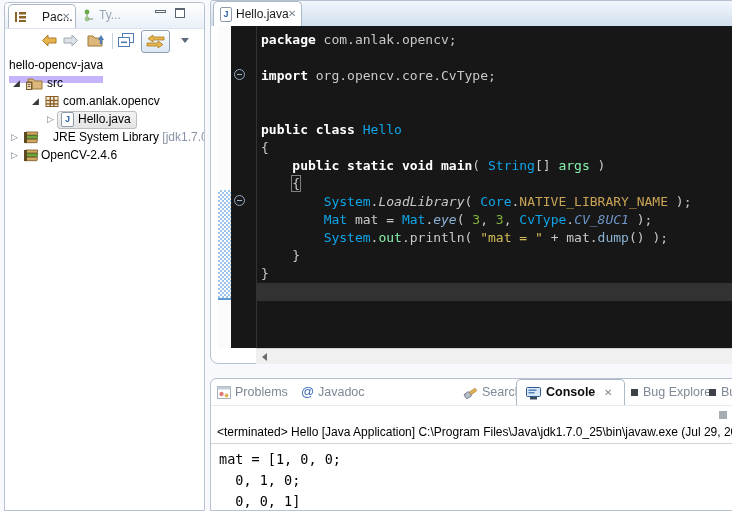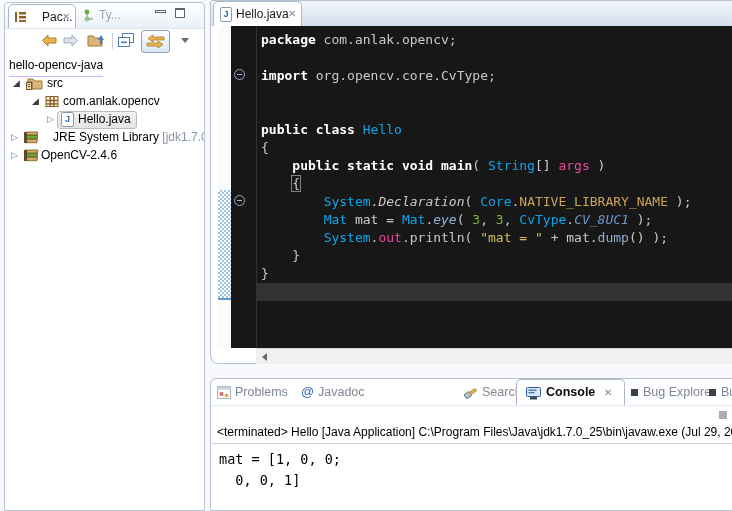--- a/index.html
+++ b/index.html
@@ -44,21 +44,21 @@
   .fold{position:absolute;left:3px;width:9px;height:9px;border:1px solid #93a9c0;border-radius:50%;
         background:#1a1a1a linear-gradient(#9db3c8,#9db3c8) no-repeat center/5px 1px;}
   .curline{position:absolute;left:26px;top:257px;width:476px;height:18px;background:#323232;}
   .code{position:absolute;left:30px;top:5px;font-family:"DejaVu Sans Mono",monospace;font-size:13px;line-height:18px;}
   .code-line{height:18px;white-space:pre;position:relative;}
   .s-kw{color:#ffffff;font-weight:bold;}
   .s-def{color:#c9c9c9;}
   .s-typ{color:#0ea5e9;}
   .s-con{color:#c9a356;}
   .s-num{color:#83b23e;}
-  .s-fld{color:#ec4899;}
+  .s-fld{color:#86efac;}
   .s-fldi{color:#6e95c9;font-style:italic;}
   .s-mi{color:#c9c9c9;font-style:italic;}
   .s-mie{color:#8cb2d4;font-style:italic;}
   .s-mb{color:#8cb2d4;}
   .s-str{color:#d3bd58;}
   .s-box{color:#c9c9c9;outline:1px solid #808080;}
   .hscroll{position:absolute;left:45px;top:347px;width:477px;height:15px;background:#f0f0f0;border-top:1px solid #d4d4d4;}
   .scroll-larrow{position:absolute;left:6px;top:4px;width:0;height:0;border-top:4px solid transparent;
                  border-bottom:4px solid transparent;border-right:5px solid #6b6b6b;}
 
@@ -139,21 +139,21 @@
       <svg width="25" height="19" style="margin:1px 0 0 1px;">
           <path d="M10 3 L5 6.5 L10 10 L10 8 H21 V5 H10 Z" fill="#e9b44c" stroke="#a97d28" stroke-width="0.8"></path>
           <path d="M15 9 L20 12.5 L15 16 L15 14 H4 V11 H15 Z" fill="#e9b44c" stroke="#a97d28" stroke-width="0.8"></path>
         </svg>
     </div>
     <span class="abs caret-down" style="left:176px;top:9px;"></span>
   </div>
 
   <div class="tree">
     <div class="trow" style="left:4px;top:2px;">
-      <span style="border-bottom:1px solid #c4b5fd;padding-bottom:4px;">hello-opencv-java</span>
+      <span style="border-bottom:7px solid #c4b5fd;padding-bottom:4px;">hello-opencv-java</span>
     </div>
 
     <div class="trow" style="left:0;top:20px;">
       <span class="twf abs" style="left:8px;top:0;">◢</span>
       <span class="abs" style="left:21px;top:2px;">
         <svg width="17" height="13">
             <path d="M2 3 L2 12 L16 12 L16 4 L9 4 L7 2 L2 2 Z" fill="#dcb67a" stroke="#9c7a33" stroke-width="1"></path>
             <rect x="1" y="5" width="5" height="7" fill="#c49draft" stroke="#7a5c2e" fill-opacity="0"></rect>
             <rect x="0.5" y="5.5" width="5" height="7" fill="#e8d9b8" stroke="#7a5c2e"></rect>
             <rect x="1.8" y="7" width="2.4" height="1" fill="#7a5c2e"></rect>
@@ -236,21 +236,21 @@
       <div class="code">
           <div class="code-line"><span class="s-kw">package</span><span class="s-def"> com.anlak.opencv;</span></div>
           <div class="code-line">&nbsp;</div>
           <div class="code-line"><span class="s-kw">import</span><span class="s-def"> org.opencv.core.CvType;</span></div>
           <div class="code-line">&nbsp;</div>
           <div class="code-line">&nbsp;</div>
           <div class="code-line"><span class="s-kw">public class</span><span class="s-typ"> Hello</span></div>
           <div class="code-line"><span class="s-def">{</span></div>
           <div class="code-line"><span class="s-def">    </span><span class="s-kw">public static void main</span><span class="s-def">( </span><span class="s-typ">String</span><span class="s-def">[] </span><span class="s-fld">args</span><span class="s-def"> )</span></div>
           <div class="code-line"><span class="s-def">    </span><span class="s-box">{</span></div>
-          <div class="code-line"><span class="s-def">        </span><span class="s-typ">System</span><span class="s-def">.</span><span class="s-mi">Declaration</span><span class="s-def">( </span><span class="s-typ">Core</span><span class="s-def">.</span><span class="s-con">NATIVE_LIBRARY_NAME</span><span class="s-def"> );</span></div>
+          <div class="code-line"><span class="s-def">        </span><span class="s-typ">System</span><span class="s-def">.</span><span class="s-mi">LoadLibrary</span><span class="s-def">( </span><span class="s-typ">Core</span><span class="s-def">.</span><span class="s-con">NATIVE_LIBRARY_NAME</span><span class="s-def"> );</span></div>
           <div class="code-line"><span class="s-def">        </span><span class="s-typ">Mat</span><span class="s-def"> mat = </span><span class="s-typ">Mat</span><span class="s-def">.</span><span class="s-mie">eye</span><span class="s-def">( </span><span class="s-num">3</span><span class="s-def">, </span><span class="s-num">3</span><span class="s-def">, </span><span class="s-typ">CvType</span><span class="s-def">.</span><span class="s-fldi">CV_8UC1</span><span class="s-def"> );</span></div>
           <div class="code-line"><span class="s-def">        </span><span class="s-typ">System</span><span class="s-def">.</span><span class="s-fld">out</span><span class="s-def">.</span><span class="s-def">println</span><span class="s-def">( </span><span class="s-str">"mat = "</span><span class="s-def"> + mat.</span><span class="s-mb">dump</span><span class="s-def">() );</span></div>
           <div class="code-line hl"><span class="s-def">    }</span></div>
           <div class="code-line"><span class="s-def">}</span></div>
         </div>
     </div>
   </div>
 
   <div class="hscroll">
     <span class="scroll-larrow"></span>
@@ -300,14 +300,14 @@
     <div class="c-tab" style="left:420px;">
       <span class="bug-sq"></span><span>Bug Explorer</span>
     </div>
     <div class="c-tab" style="left:498px;">
       <span class="bug-sq"></span><span>Bug</span>
     </div>
   </div>
 
   <span class="term-sq"></span>
   <div class="status">&lt;terminated&gt; Hello [Java Application] C:\Program Files\Java\jdk1.7.0_25\bin\javaw.exe (Jul 29, 20</div>
-  <div class="c-out"><div>mat = [1, 0, 0;</div><div>  0, 0, 1]</div></div>
+  <div class="c-out"><div>mat = [1, 0, 0;</div><div>  0, 1, 0;</div><div>  0, 0, 1]</div></div>
 </div>
 
 </body></html>

